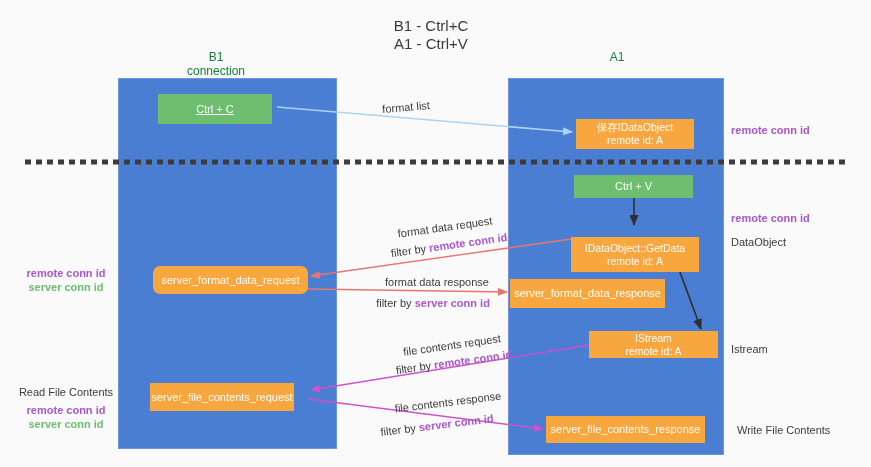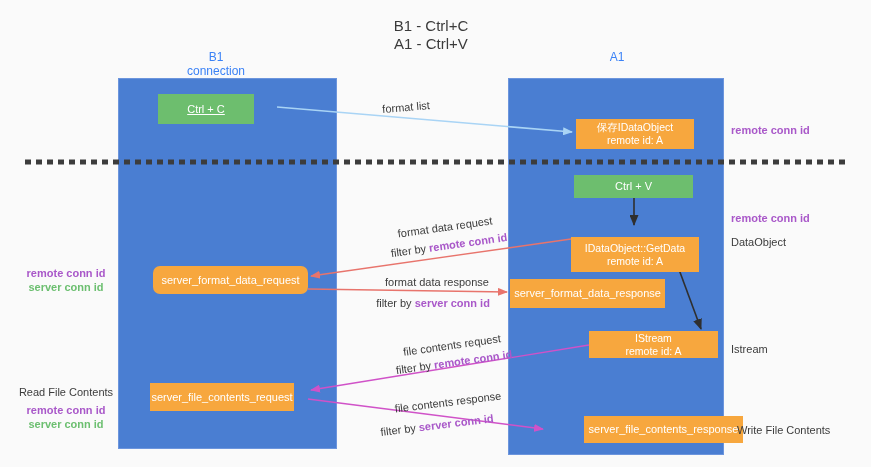--- a/index.html
+++ b/index.html
@@ -23,21 +23,21 @@
     font-family:"Liberation Sans", sans-serif;
     color:var(--ink);
     overflow:hidden;
   }
   .abs{position:absolute;}
   .title{
     left:300px;top:17px;width:262px;
     text-align:center;font-size:15px;line-height:18px;color:#3a3a3a;
   }
   .lane-header{
-    text-align:center;font-size:12px;line-height:14px;color:#3b82f6;
+    text-align:center;font-size:12px;line-height:14px;color:#15803d;
   }
   .lane{
     background:var(--lane-fill);
     border:1px solid var(--lane-border);
   }
   .node{
     display:flex;flex-direction:column;align-items:center;justify-content:center;
     color:#fff;text-align:center;font-size:11px;line-height:13px;
   }
   .node.orange{background:var(--orange);}
@@ -98,21 +98,21 @@
 
   <line x1="308" y1="289" x2="507" y2="292" stroke="#e8746c" stroke-width="1.4" marker-end="url(#ah-red)"></line>
 
   <line x1="674" y1="256" x2="701" y2="329" stroke="#2f2f2f" stroke-width="1.6" marker-end="url(#ah-blk)"></line>
 
   <line x1="589" y1="345" x2="311" y2="390" stroke="#d052c8" stroke-width="1.4" marker-end="url(#ah-mag)"></line>
 
   <line x1="308" y1="399" x2="543" y2="429" stroke="#d052c8" stroke-width="1.4" marker-end="url(#ah-mag)"></line>
 </svg>
 
-<div class="abs node green" style="left:158px;top:94px;width:96px;height:30px;text-decoration:underline;">
+<div class="abs node green" style="left:158px;top:94px;width:114px;height:30px;text-decoration:underline;">
   <div>Ctrl + C</div>
 </div>
 
 <div class="abs node orange" style="left:576px;top:119px;width:118px;height:30px;">
   <div class="l2">保存IDataObject</div>
   <div class="l2">remote id: A</div>
 </div>
 
 <div class="abs node green" style="left:574px;top:175px;width:119px;height:23px;">
   <div>Ctrl + V</div>
@@ -133,21 +133,21 @@
 
 <div class="abs node orange" style="left:589px;top:331px;width:129px;height:27px;">
   <div class="l2">IStream</div>
   <div class="l2">remote id: A</div>
 </div>
 
 <div class="abs node orange" style="left:150px;top:383px;width:144px;height:28px;">
   <div>server_file_contents_request</div>
 </div>
 
-<div class="abs node orange" style="left:546px;top:416px;width:159px;height:27px;margin-left:38px;">
+<div class="abs node orange" style="left:546px;top:416px;width:159px;height:27px;">
   <div>server_file_contents_response</div>
 </div>
 
 <div class="abs edge-label" style="left:286px;top:101px;transform:rotate(-5deg);">format list</div>
 
 <div class="abs edge-label" style="left:325px;top:221px;transform:rotate(-8deg);">format data request</div>
 <div class="abs edge-label" style="left:329px;top:239px;transform:rotate(-8deg);">
   <span>filter by</span>
   <span class="filter-key">remote conn id</span>
 </div>

